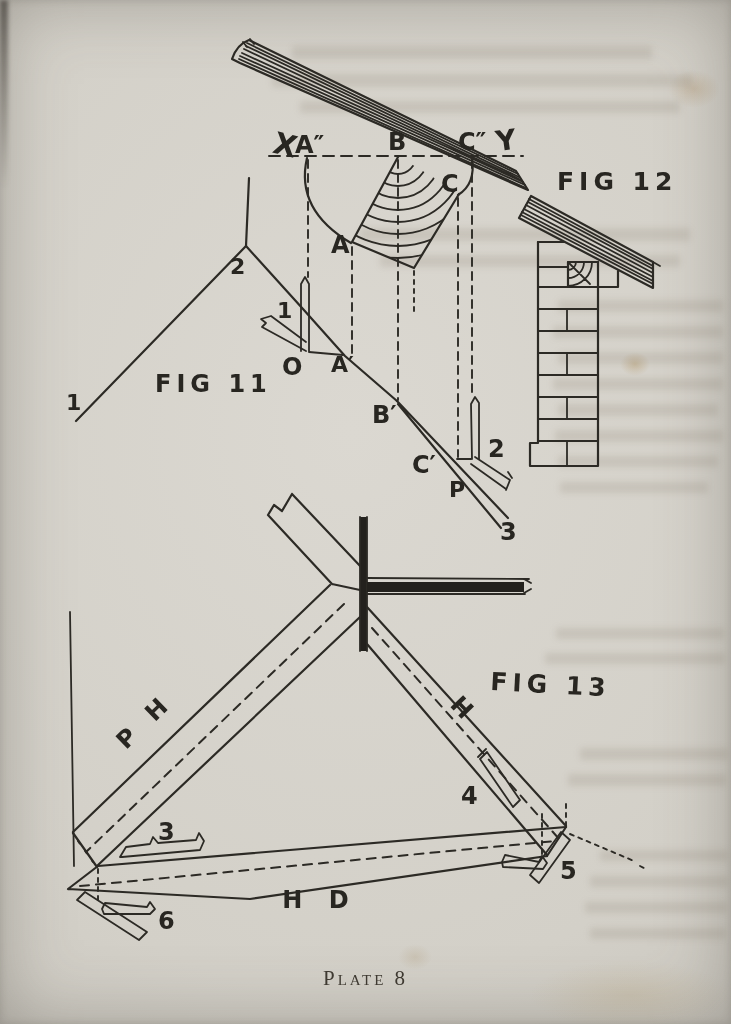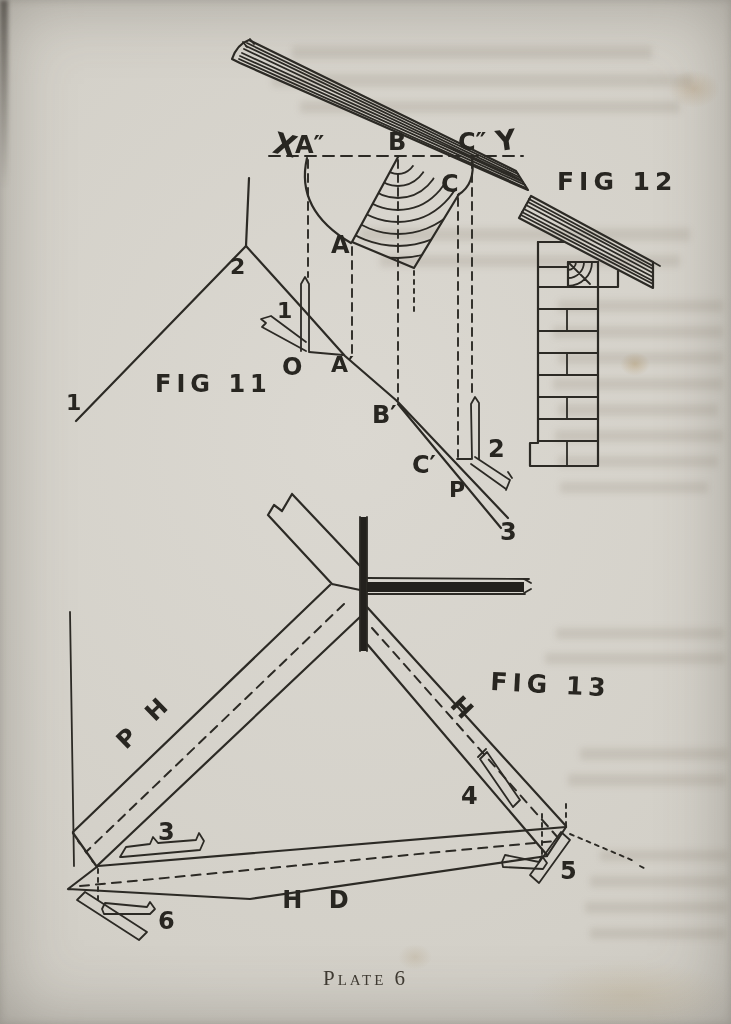--- a/index.html
+++ b/index.html
@@ -199,14 +199,14 @@
       <text class="lbl" transform="rotate(46 456 713)" text-anchor="middle" x="456" y="713">H</text>
       <text class="lbl" style="letter-spacing:9px" text-anchor="middle" x="320" y="908">H D</text>
       <text class="lbl" x="158" y="840">3</text>
       <text class="lbl" x="461" y="804">4</text>
       <text class="lbl" x="560" y="879">5</text>
       <text class="lbl" x="158" y="929">6</text>
       <text class="lbl ttl" transform="rotate(3 490 690)" x="490" y="690">FIG 13</text>
     </g>
   </svg>
 
-  <div class="plate-caption">Plate 6</div>
+  <div class="plate-caption">Plate 8</div>
 </div>
 
 </body></html>

